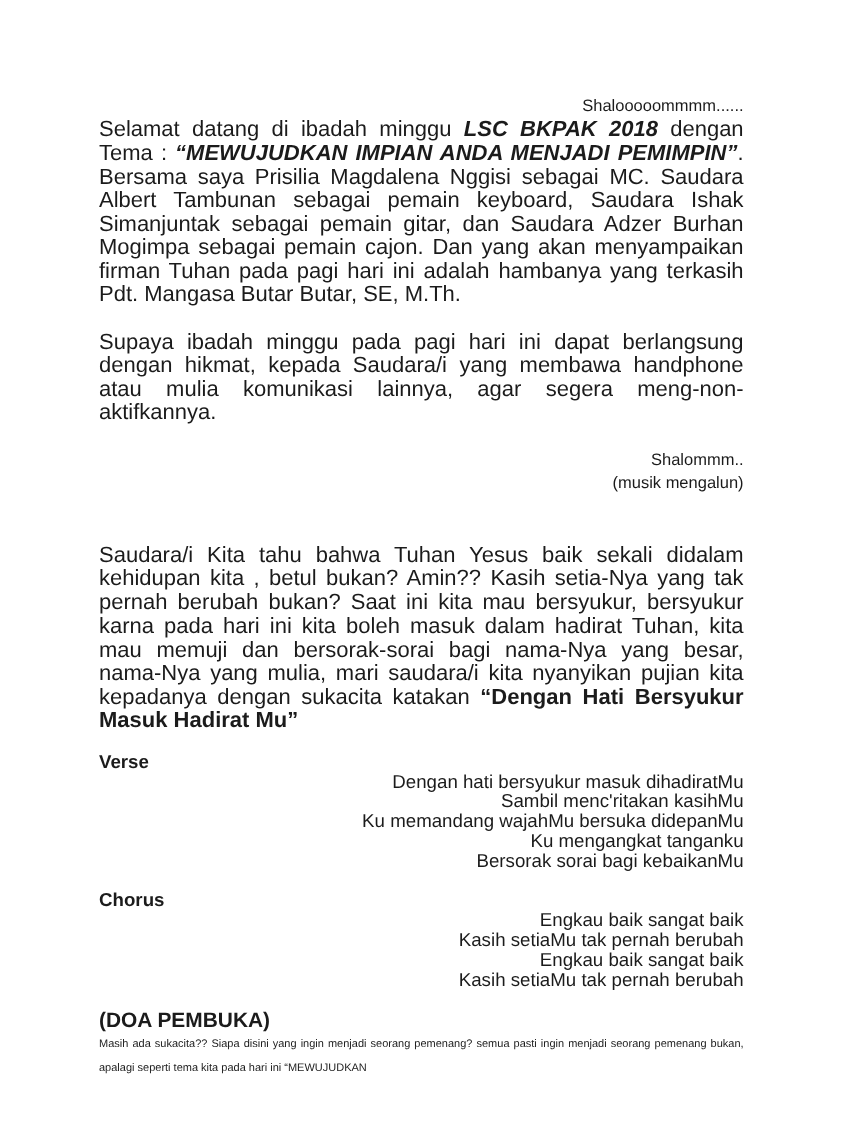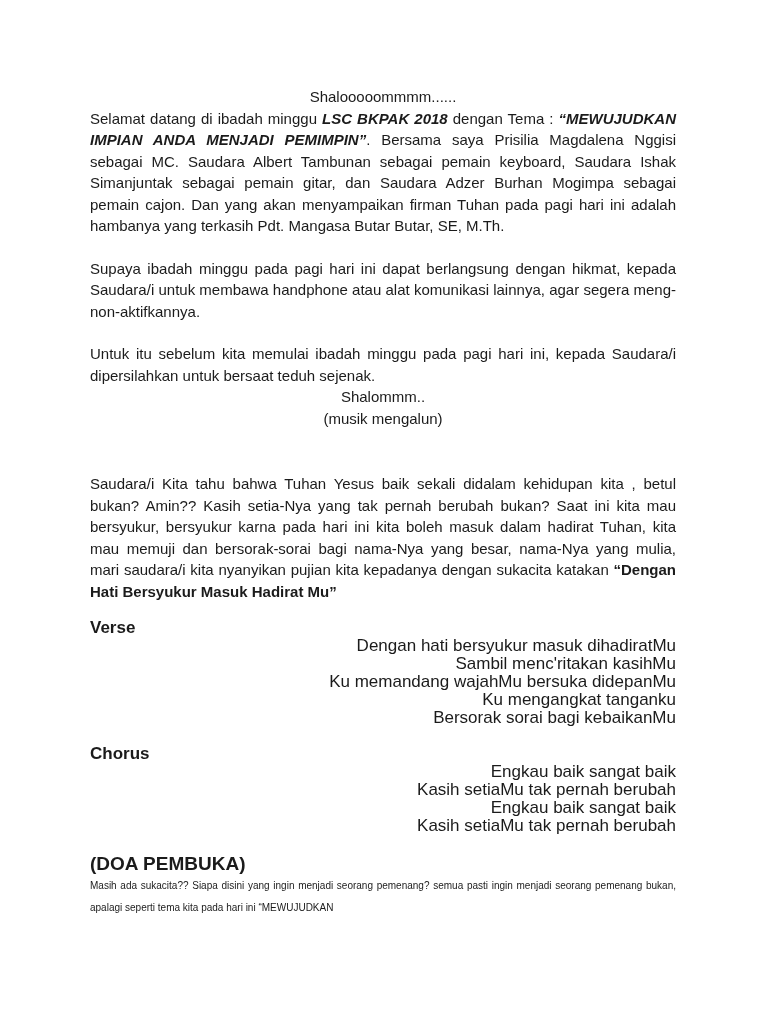--- a/index.html
+++ b/index.html
@@ -20,24 +20,24 @@
     position: absolute;
     left: 90px;
     top: 86px;
     width: 586px;
   }
   p { margin: 0; padding: 0; }
 
   .body-line {
     font-size: 15px;
     line-height: 21.5px;
-    text-align: center;
+    text-align: right;
   }
   .body-par {
-    font-size: 15px;
+    font-size: 20px;
     line-height: 21.5px;
     text-align: justify;
   }
   .mb { margin-bottom: 21px; }
   .mb-small { margin-bottom: 17px; margin-top: 44px; }
 
   .bi { font-weight: bold; font-style: italic; }
   .b  { font-weight: bold; }
 
   .song-block {
@@ -63,23 +63,22 @@
 </head>
 <body>
 
 <div class="page">
   <div class="doc">
 
     <p class="body-line">Shalooooommmm......</p>
 
     <p class="body-par mb"><span>Selamat datang di ibadah minggu </span><span class="bi">LSC BKPAK 2018</span><span> dengan Tema : </span><span class="bi">“MEWUJUDKAN IMPIAN ANDA MENJADI PEMIMPIN”</span><span>.  Bersama saya Prisilia Magdalena Nggisi sebagai MC. Saudara Albert Tambunan sebagai pemain keyboard, Saudara Ishak Simanjuntak sebagai pemain gitar, dan Saudara Adzer Burhan Mogimpa sebagai pemain cajon. Dan yang akan menyampaikan firman Tuhan pada pagi hari ini adalah hambanya yang terkasih Pdt. Mangasa Butar Butar, SE, M.Th.</span></p>
 
-    <p class="body-par mb">Supaya ibadah minggu pada pagi hari ini dapat berlangsung dengan  hikmat, kepada Saudara/i untuk membawa handphone atau alat komunikasi lainnya, agar segera meng-non-aktifkannya.</p>
+    <p class="body-par mb">Supaya ibadah minggu pada pagi hari ini dapat berlangsung dengan  hikmat, kepada Saudara/i yang membawa handphone atau mulia komunikasi lainnya, agar segera meng-non-aktifkannya.</p>
 
-    <p class="body-par">Untuk itu sebelum kita memulai ibadah minggu pada pagi hari ini, kepada Saudara/i dipersilahkan untuk bersaat teduh sejenak.</p>
     <p class="body-line">Shalommm..</p>
 
     <p class="body-line mb">(musik mengalun)</p>
     <p class="body-par mb-small"><span>Saudara/i Kita tahu bahwa Tuhan Yesus baik sekali didalam kehidupan kita , betul bukan? Amin?? Kasih setia-Nya yang tak pernah berubah bukan? Saat ini kita mau bersyukur, bersyukur karna pada hari ini kita boleh masuk dalam hadirat Tuhan, kita mau memuji dan bersorak-sorai bagi nama-Nya yang besar, nama-Nya yang mulia, mari saudara/i kita nyanyikan pujian kita kepadanya dengan sukacita katakan </span><span class="b">“Dengan Hati Bersyukur Masuk Hadirat Mu”</span></p>
 
     <div class="song-block">
       <div class="song-label">Verse</div>
       <div class="song-line">Dengan hati bersyukur masuk dihadiratMu</div>
       <div class="song-line">Sambil menc'ritakan kasihMu</div>
       <div class="song-line">Ku memandang wajahMu bersuka didepanMu</div>

